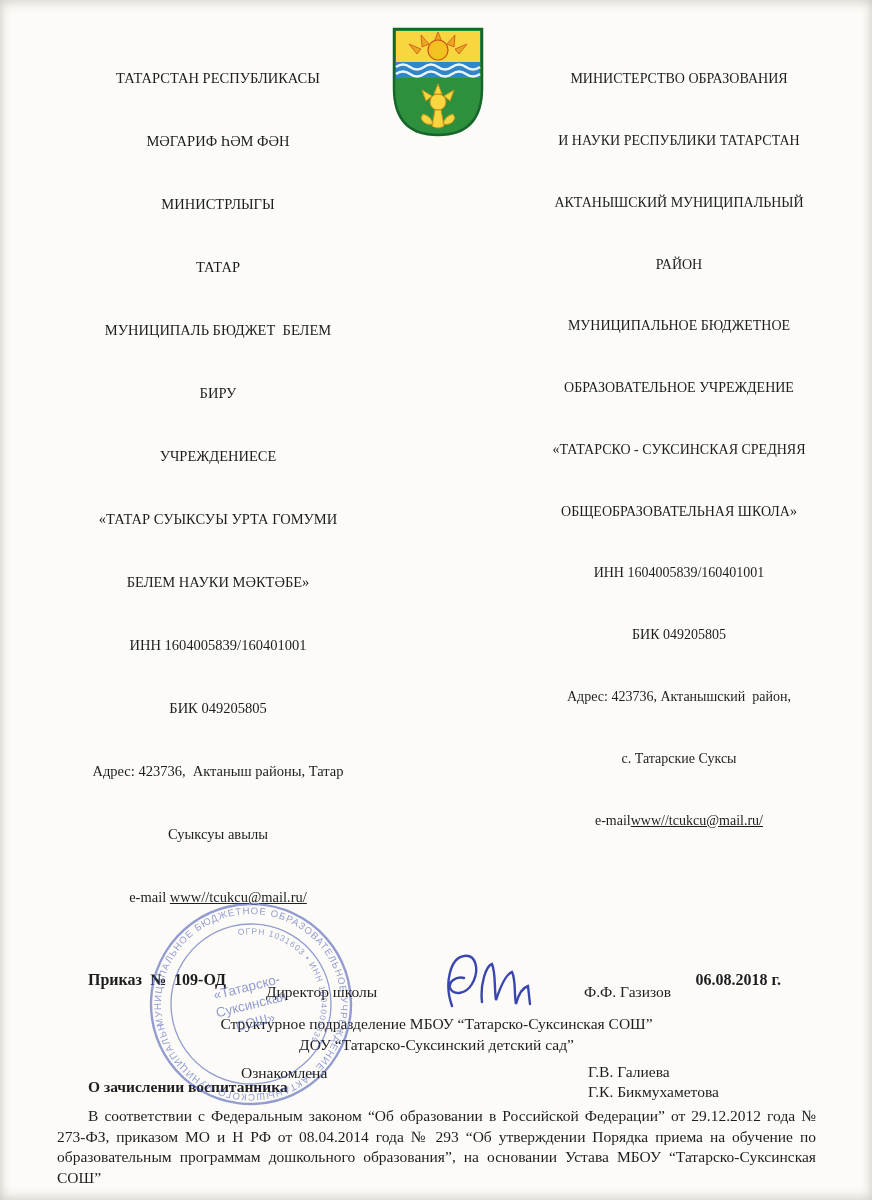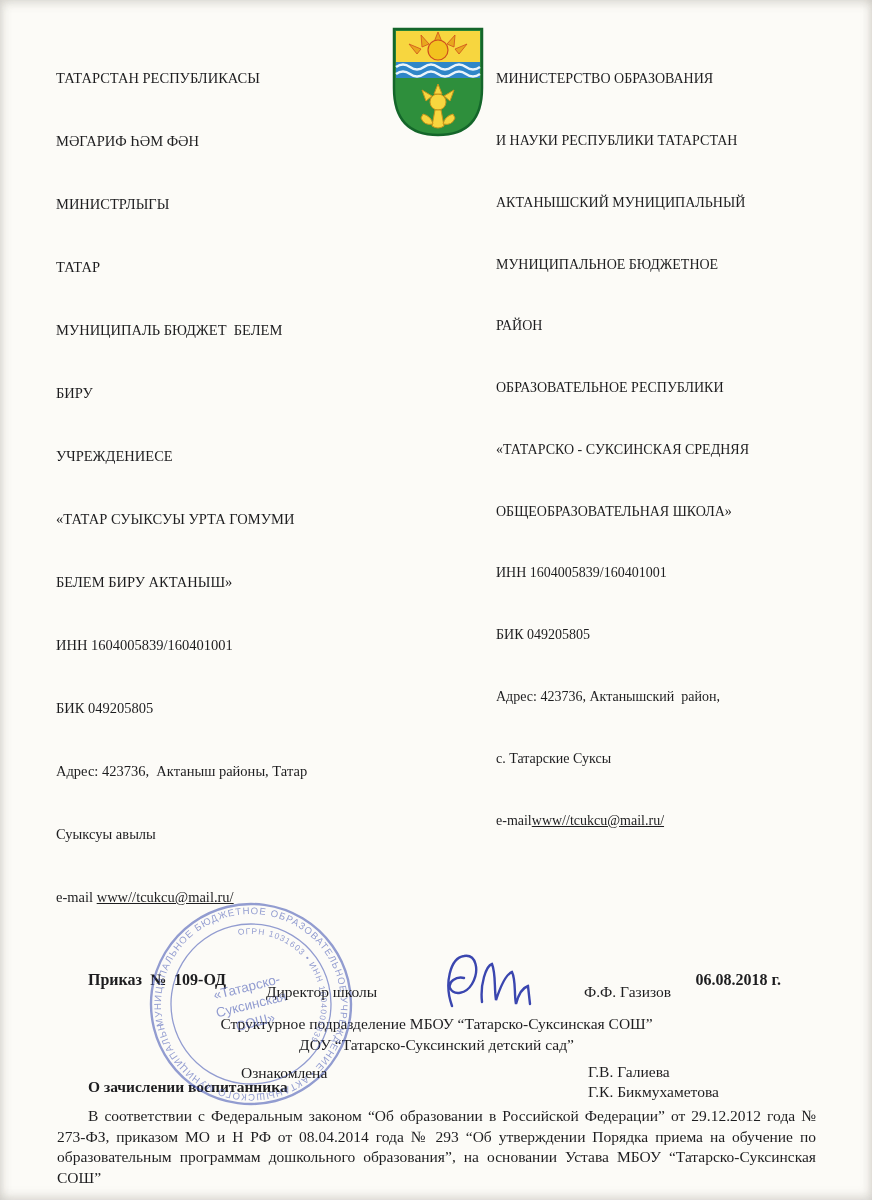--- a/index.html
+++ b/index.html
@@ -11,21 +11,21 @@
     font-family:"Liberation Serif","DejaVu Serif",serif;
   }
   .page::before {
     content:""; position:absolute; inset:0; pointer-events:none; z-index:5;
     box-shadow: inset 0 4px 10px rgba(110,108,96,.16),
                 inset 4px 0 10px rgba(110,108,96,.10),
                 inset -3px -5px 10px rgba(110,108,96,.14);
   }
   
   .header { display:flex; padding:26px 10px 0 56px; }
-  .hcol { white-space:pre-wrap; }
+  .hcol { text-align:center; white-space:pre-wrap; }
   .hcol div { white-space:pre-wrap; }
   .hcol.left  { width:324px; font-size:14.5px; line-height:21px; }
   .emblem-wrap { width:116px; display:flex; justify-content:center; align-items:flex-start; }
   .hcol.right { flex:1; font-size:14px; line-height:20.6px; padding-top:2px; }
   .link { text-decoration:underline; color:inherit; cursor:pointer;font-family:Liberation Serif, serif; }
   
   .content { padding:0 56px 0 57px; font-size:15.5px; }
   .order-line {
     display:flex; justify-content:space-between;
     margin-top:21px; padding:0 35px 0 31px;
@@ -56,21 +56,21 @@
   <div class="header">
     <div class="hcol left">
       <div>ТАТАРСТАН РЕСПУБЛИКАСЫ</div>
       <div>МӘГАРИФ ҺӘМ ФӘН</div>
       <div>МИНИСТРЛЫГЫ</div>
       <div>ТАТАР</div>
       <div>МУНИЦИПАЛЬ БЮДЖЕТ  БЕЛЕМ</div>
       <div>БИРУ</div>
       <div>УЧРЕЖДЕНИЕСЕ</div>
       <div>«ТАТАР СУЫКСУЫ УРТА ГОМУМИ</div>
-      <div>БЕЛЕМ БИРУ АКТАНЫШ»</div>
+      <div>БЕЛЕМ НАУКИ МӘКТӘБЕ»</div>
       <div>ИНН 1604005839/160401001</div>
       <div>БИК 049205805</div>
       <div>Адрес: 423736,  Актаныш районы, Татар</div>
       <div>Суыксуы авылы</div>
       <div><span>e-mail</span> <span class="link">www//tcukcu@mail.ru/</span></div>
     </div>
 
     <div class="emblem-wrap">
       <svg width="94" height="112" viewBox="0 0 94 112">
         <path d="M3,3 H91 V62 Q91,109 47,109 Q3,109 3,62 Z" fill="#2e8f3c" stroke="#14662a" stroke-width="2.5"></path>
@@ -95,23 +95,23 @@
           <path d="M32,88 q8,2 10,10 q-9,2 -12,-6 Z"></path>
           <path d="M62,88 q-8,2 -10,10 q9,2 12,-6 Z"></path>
         </g>
       </svg>
     </div>
 
     <div class="hcol right">
       <div>МИНИСТЕРСТВО ОБРАЗОВАНИЯ</div>
       <div>И НАУКИ РЕСПУБЛИКИ ТАТАРСТАН</div>
       <div>АКТАНЫШСКИЙ МУНИЦИПАЛЬНЫЙ</div>
+      <div>РАЙОН</div>
       <div>МУНИЦИПАЛЬНОЕ БЮДЖЕТНОЕ</div>
-      <div>РАЙОН</div>
-      <div>ОБРАЗОВАТЕЛЬНОЕ РЕСПУБЛИКИ</div>
+      <div>ОБРАЗОВАТЕЛЬНОЕ УЧРЕЖДЕНИЕ</div>
       <div>«ТАТАРСКО - СУКСИНСКАЯ СРЕДНЯЯ</div>
       <div>ОБЩЕОБРАЗОВАТЕЛЬНАЯ ШКОЛА»</div>
       <div>ИНН 1604005839/160401001</div>
       <div>БИК 049205805</div>
       <div>Адрес: 423736, Актанышский  район,</div>
       <div>с. Татарские Суксы</div>
       <div><span>e-mail</span><span class="link">www//tcukcu@mail.ru/</span></div>
     </div>
   </div>
 

